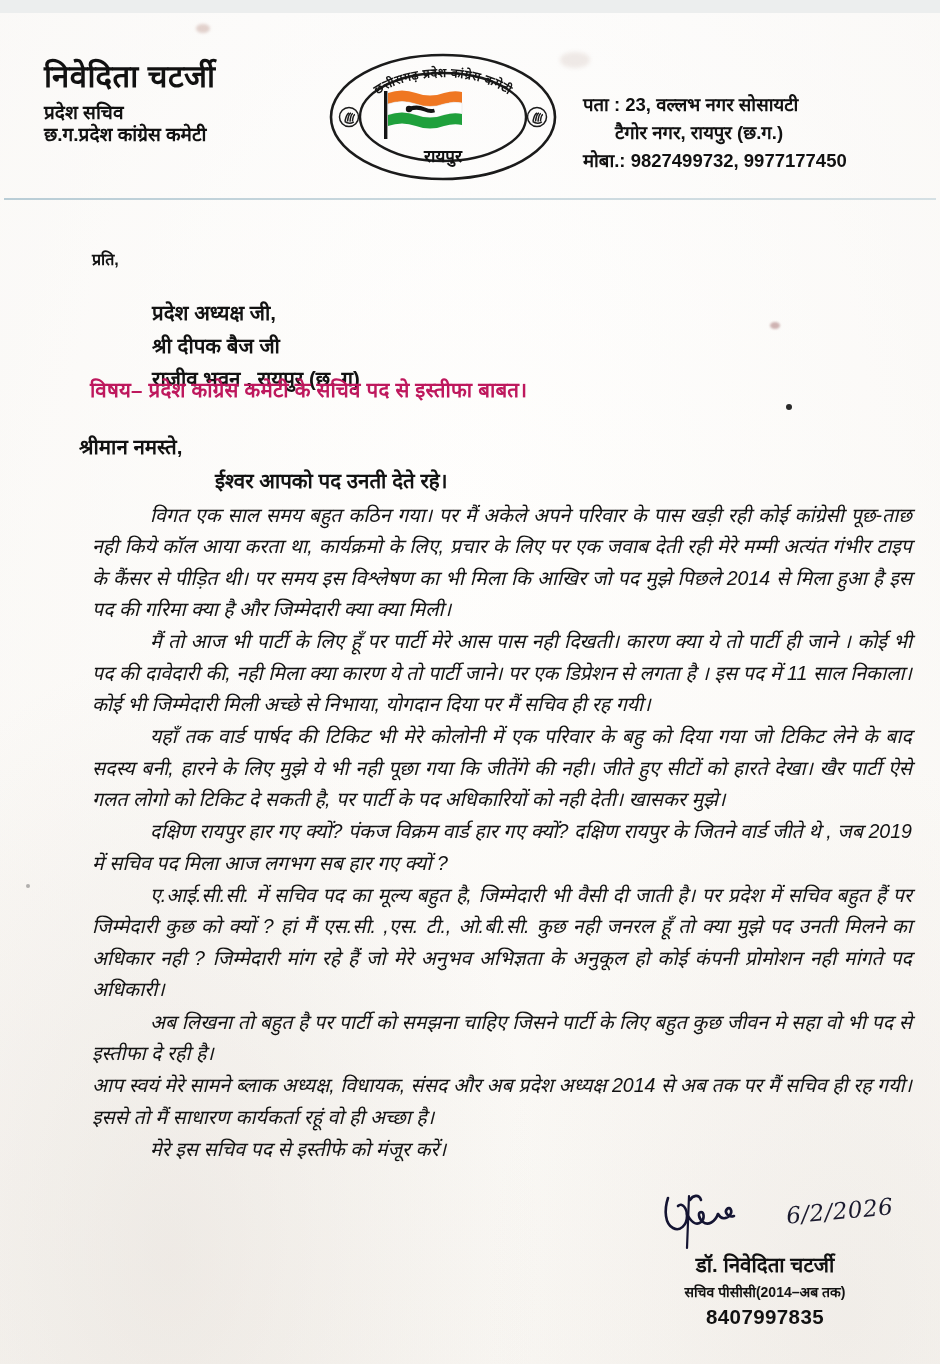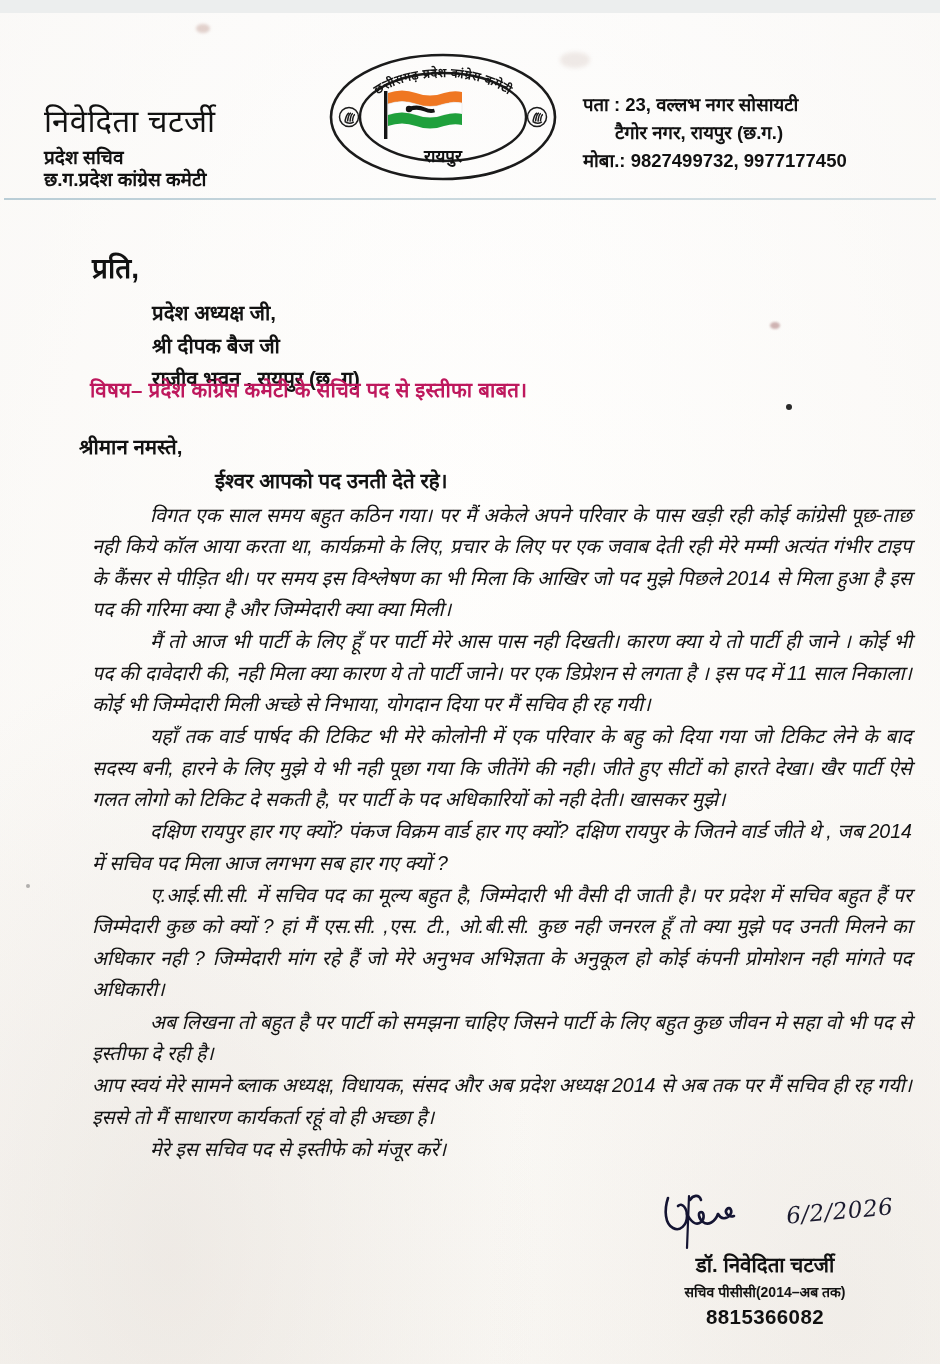--- a/index.html
+++ b/index.html
@@ -43,25 +43,24 @@
     height: 172px;
   }
   .hdr-name-block {
     position: absolute;
     left: 44px;
     top: 46px;
     color: #111;
   }
   .hdr-name {
     font-size: 31px;
-    font-weight: 400;
+    font-weight: 700;
     letter-spacing: .5px;
     line-height: 1.15;
     white-space: nowrap;
-    margin-top: 45px;
   }
   .hdr-role {
     font-size: 19px;
     font-weight: 700;
     margin-top: 7px;
     line-height: 1.2;
     white-space: nowrap;
   }
   .hdr-org {
     font-size: 19px;
@@ -106,21 +105,21 @@
     position: absolute;
     left: 0;
     top: 190px;
     width: 940px;
   }
 
   .to-line {
     position: absolute;
     left: 92px;
     top: 58px;
-    font-size: 28px;
+    font-size: 16px;
     font-weight: 600;
     color: #121212;
   }
   .to-addr {
     position: absolute;
     left: 152px;
     top: 92px;
     font-size: 20.5px;
     font-weight: 600;
     color: #121212;
@@ -328,21 +327,21 @@
     </div>
 
     <div class="subject">विषय– प्रदेश कांग्रेस कमेटी के सचिव पद से इस्तीफा बाबत।</div>
     <div class="salutation">श्रीमान नमस्ते,</div>
     <div class="blessing">ईश्वर आपको पद उनती देते रहे।</div>
 
     <div class="paras">
       <p class="para indent">विगत एक साल समय बहुत कठिन गया। पर मैं अकेले अपने परिवार के पास खड़ी रही कोई कांग्रेसी पूछ-ताछ नही किये कॉल आया करता था, कार्यक्रमो के लिए, प्रचार के लिए पर एक जवाब देती रही मेरे मम्मी अत्यंत गंभीर टाइप के कैंसर से पीड़ित थी। पर समय इस विश्लेषण का भी मिला कि आखिर जो पद मुझे पिछले 2014 से मिला हुआ है इस पद की गरिमा क्या है और जिम्मेदारी क्या क्या मिली।</p>
       <p class="para indent">मैं तो आज भी पार्टी के लिए हूँ पर पार्टी मेरे आस पास नही दिखती। कारण क्या ये तो पार्टी ही जाने । कोई भी पद की दावेदारी की, नही मिला क्या कारण ये तो पार्टी जाने। पर एक डिप्रेशन से लगता है । इस पद में 11 साल निकाला। कोई भी जिम्मेदारी मिली अच्छे से निभाया, योगदान दिया पर मैं सचिव ही रह गयी।</p>
       <p class="para indent">यहाँ तक वार्ड पार्षद की टिकिट भी मेरे कोलोनी में एक परिवार के बहु को दिया गया जो टिकिट लेने के बाद सदस्य बनी, हारने के लिए मुझे ये भी नही पूछा गया कि जीतेंगे की नही। जीते हुए सीटों को हारते देखा। खैर पार्टी ऐसे गलत लोगो को टिकिट दे सकती है, पर पार्टी के पद अधिकारियों को नही देती। खासकर मुझे।</p>
-      <p class="para indent">दक्षिण रायपुर हार गए क्यों?  पंकज विक्रम वार्ड हार गए क्यों? दक्षिण रायपुर के जितने वार्ड जीते थे , जब 2014 में सचिव पद मिला आज लगभग सब हार गए क्यों ?</p>
+      <p class="para indent">दक्षिण रायपुर हार गए क्यों?  पंकज विक्रम वार्ड हार गए क्यों? दक्षिण रायपुर के जितने वार्ड जीते थे , जब 2019 में सचिव पद मिला आज लगभग सब हार गए क्यों ?</p>
       <p class="para indent">ए.आई.सी.सी. में सचिव पद का मूल्य बहुत है, जिम्मेदारी भी वैसी दी जाती है। पर प्रदेश में सचिव बहुत हैं पर जिम्मेदारी कुछ को क्यों ?  हां मैं एस.सी. ,एस. टी., ओ.बी.सी. कुछ नही जनरल हूँ तो क्या मुझे पद उनती मिलने का अधिकार नही ? जिम्मेदारी मांग रहे हैं जो मेरे अनुभव अभिज्ञता के अनुकूल हो कोई कंपनी प्रोमोशन नही मांगते पद अधिकारी।</p>
       <p class="para indent">अब लिखना तो बहुत है पर पार्टी को समझना चाहिए जिसने पार्टी के  लिए बहुत कुछ जीवन मे सहा वो भी पद से इस्तीफा दे रही है।</p>
       <p class="para noindent">आप स्वयं मेरे सामने ब्लाक अध्यक्ष, विधायक, संसद और अब प्रदेश अध्यक्ष 2014 से अब तक पर मैं सचिव ही रह गयी। इससे तो मैं साधारण कार्यकर्ता रहूं वो ही अच्छा है।</p>
       <p class="para indent">मेरे इस सचिव पद से इस्तीफे को मंजूर करें।</p>
     </div>
   </div>
 
   <div class="sign-area">
     <div class="sig-row">
       <svg class="sig-svg" width="130" height="58" viewBox="0 0 130 58">
@@ -351,21 +350,21 @@
           <path d="M27 22 C31 30, 36 34, 41 30 C45 27, 44 20, 41 20 C38 20, 38 26, 43 30 C48 34, 55 30, 58 22"></path>
           <path d="M58 22 C61 27, 66 28, 70 23 C73 19, 70 14, 67 17 C64 20, 68 26, 74 24"></path>
           <path d="M30 8 C33 3, 39 2, 41 8"></path>
         </g>
         <path d="M29 4 L27 56" stroke="#141432" stroke-width="2.2" fill="none" stroke-linecap="round"></path>
       </svg>
       <div class="sig-date">6/2/2026</div>
     </div>
     <div class="sig-name">डॉ. निवेदिता चटर्जी</div>
     <div class="sig-title">सचिव पीसीसी(2014–अब तक)</div>
-    <div class="sig-phone">8815366082</div>
+    <div class="sig-phone">8407997835</div>
   </div>
 
   <div class="artifact smudge-top"></div>
   <div class="artifact smudge-logo-r"></div>
   <div class="artifact smudge-red"></div>
   <div class="artifact dot-black"></div>
   <div class="artifact dot-faint-left"></div>
 </div>
 
 </body></html>

